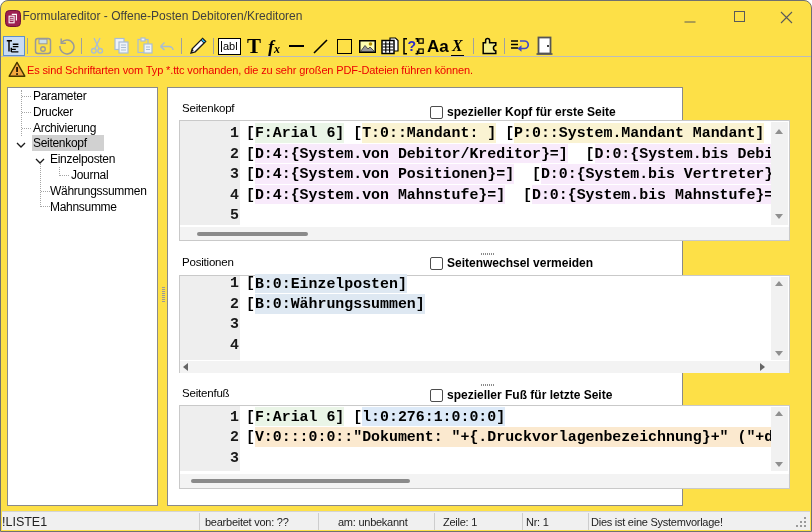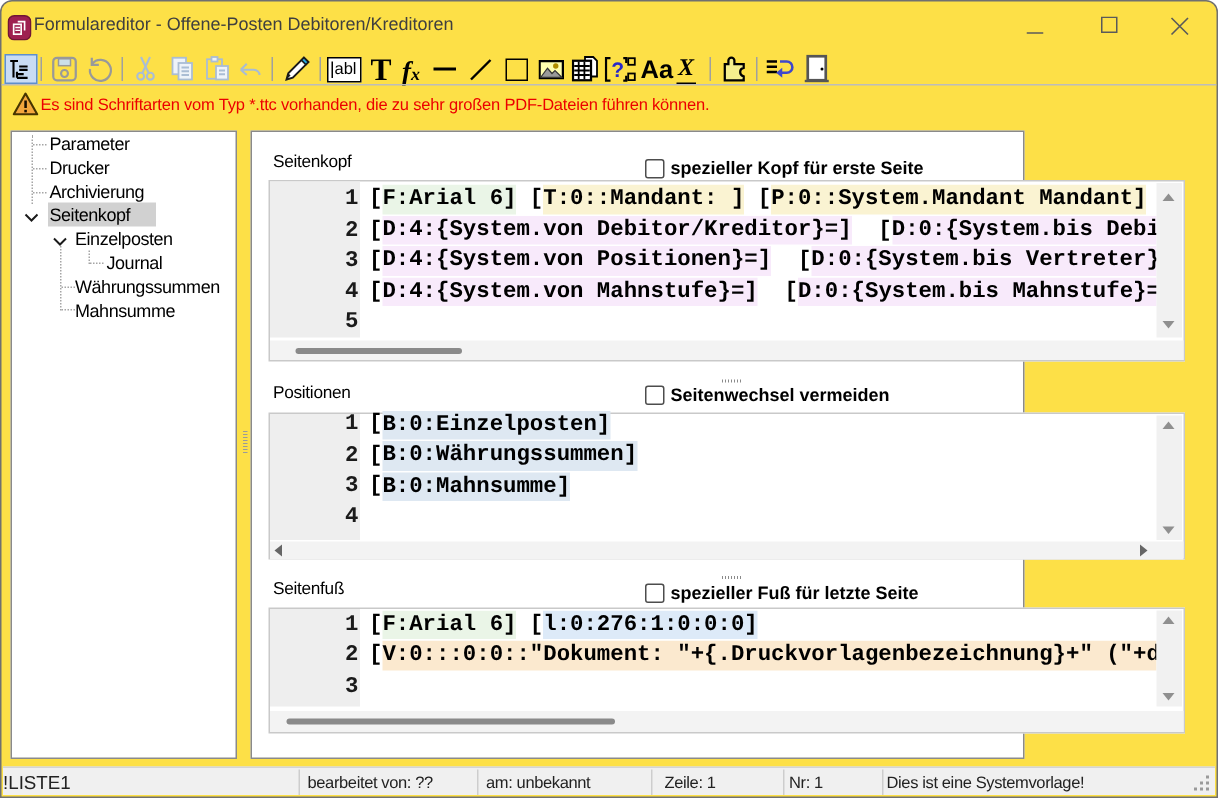--- a/index.html
+++ b/index.html
@@ -246,21 +246,20 @@
   <div class="editor" style="top:187px;height:98px">
     <div class="gutter" style="height:84px">
       <div class="gnum" style="top:-2.7px">1</div>
           <div class="gnum" style="top:17.8px">2</div>
       <div class="gnum" style="top:38.3px">3</div>
           <div class="gnum" style="top:58.8px">4</div>
     </div>
     <div class="code" style="top:-2.7px;height:87px">
       <div>[<span class="hb">B:0:Einzelposten]</span></div>
       <div>[<span class="hb">B:0:Währungssummen]</span></div>
-      <div>[<span class="hb">B:0:Mahnsumme]</span></div>
       <div></div>
     </div>
     <div class="vsb" style="top:1px;height:83px">
       <div class="tri-up" style="left:4px;top:4px"></div>
       <div class="tri-dn" style="left:4px;bottom:4px"></div>
     </div>
     <div class="hsb" style="top:84.5px;height:12.5px">
       <div class="tri-lf" style="left:3px;top:2px"></div>
       <div class="tri-rt" style="right:24px;top:2px"></div>
     </div>
@@ -288,21 +287,21 @@
       <div class="hthumb" style="left:11px;top:5px;width:219px"></div>
     </div>
   </div>
 </div>
 
 <div id="sbar">
   <div class="stext" style="left:0;top:3px;font-size:12.5px;letter-spacing:0">!LISTE1</div>
   <div class="ssep" style="left:197px"></div>
   <div class="stext" style="left:203px">bearbeitet von: ??</div>
   <div class="ssep" style="left:316px"></div>
-  <div class="stext" style="left:322px">am: unbekannt</div>
+  <div class="stext" style="left:336px">am: unbekannt</div>
   <div class="ssep" style="left:432px"></div>
   <div class="stext" style="left:441px">Zeile: 1</div>
   <div class="ssep" style="left:520px"></div>
   <div class="stext" style="left:524px">Nr: 1</div>
   <div class="ssep" style="left:586px"></div>
   <div class="stext" style="left:589px">Dies ist eine Systemvorlage!</div>
   <svg class="abs" style="right:3px;bottom:2px" width="12" height="12" viewBox="0 0 12 12">
     <g fill="#9a9a9a">
           <rect x="9" y="9" width="2" height="2"></rect>
           <rect x="9" y="5" width="2" height="2"></rect>

